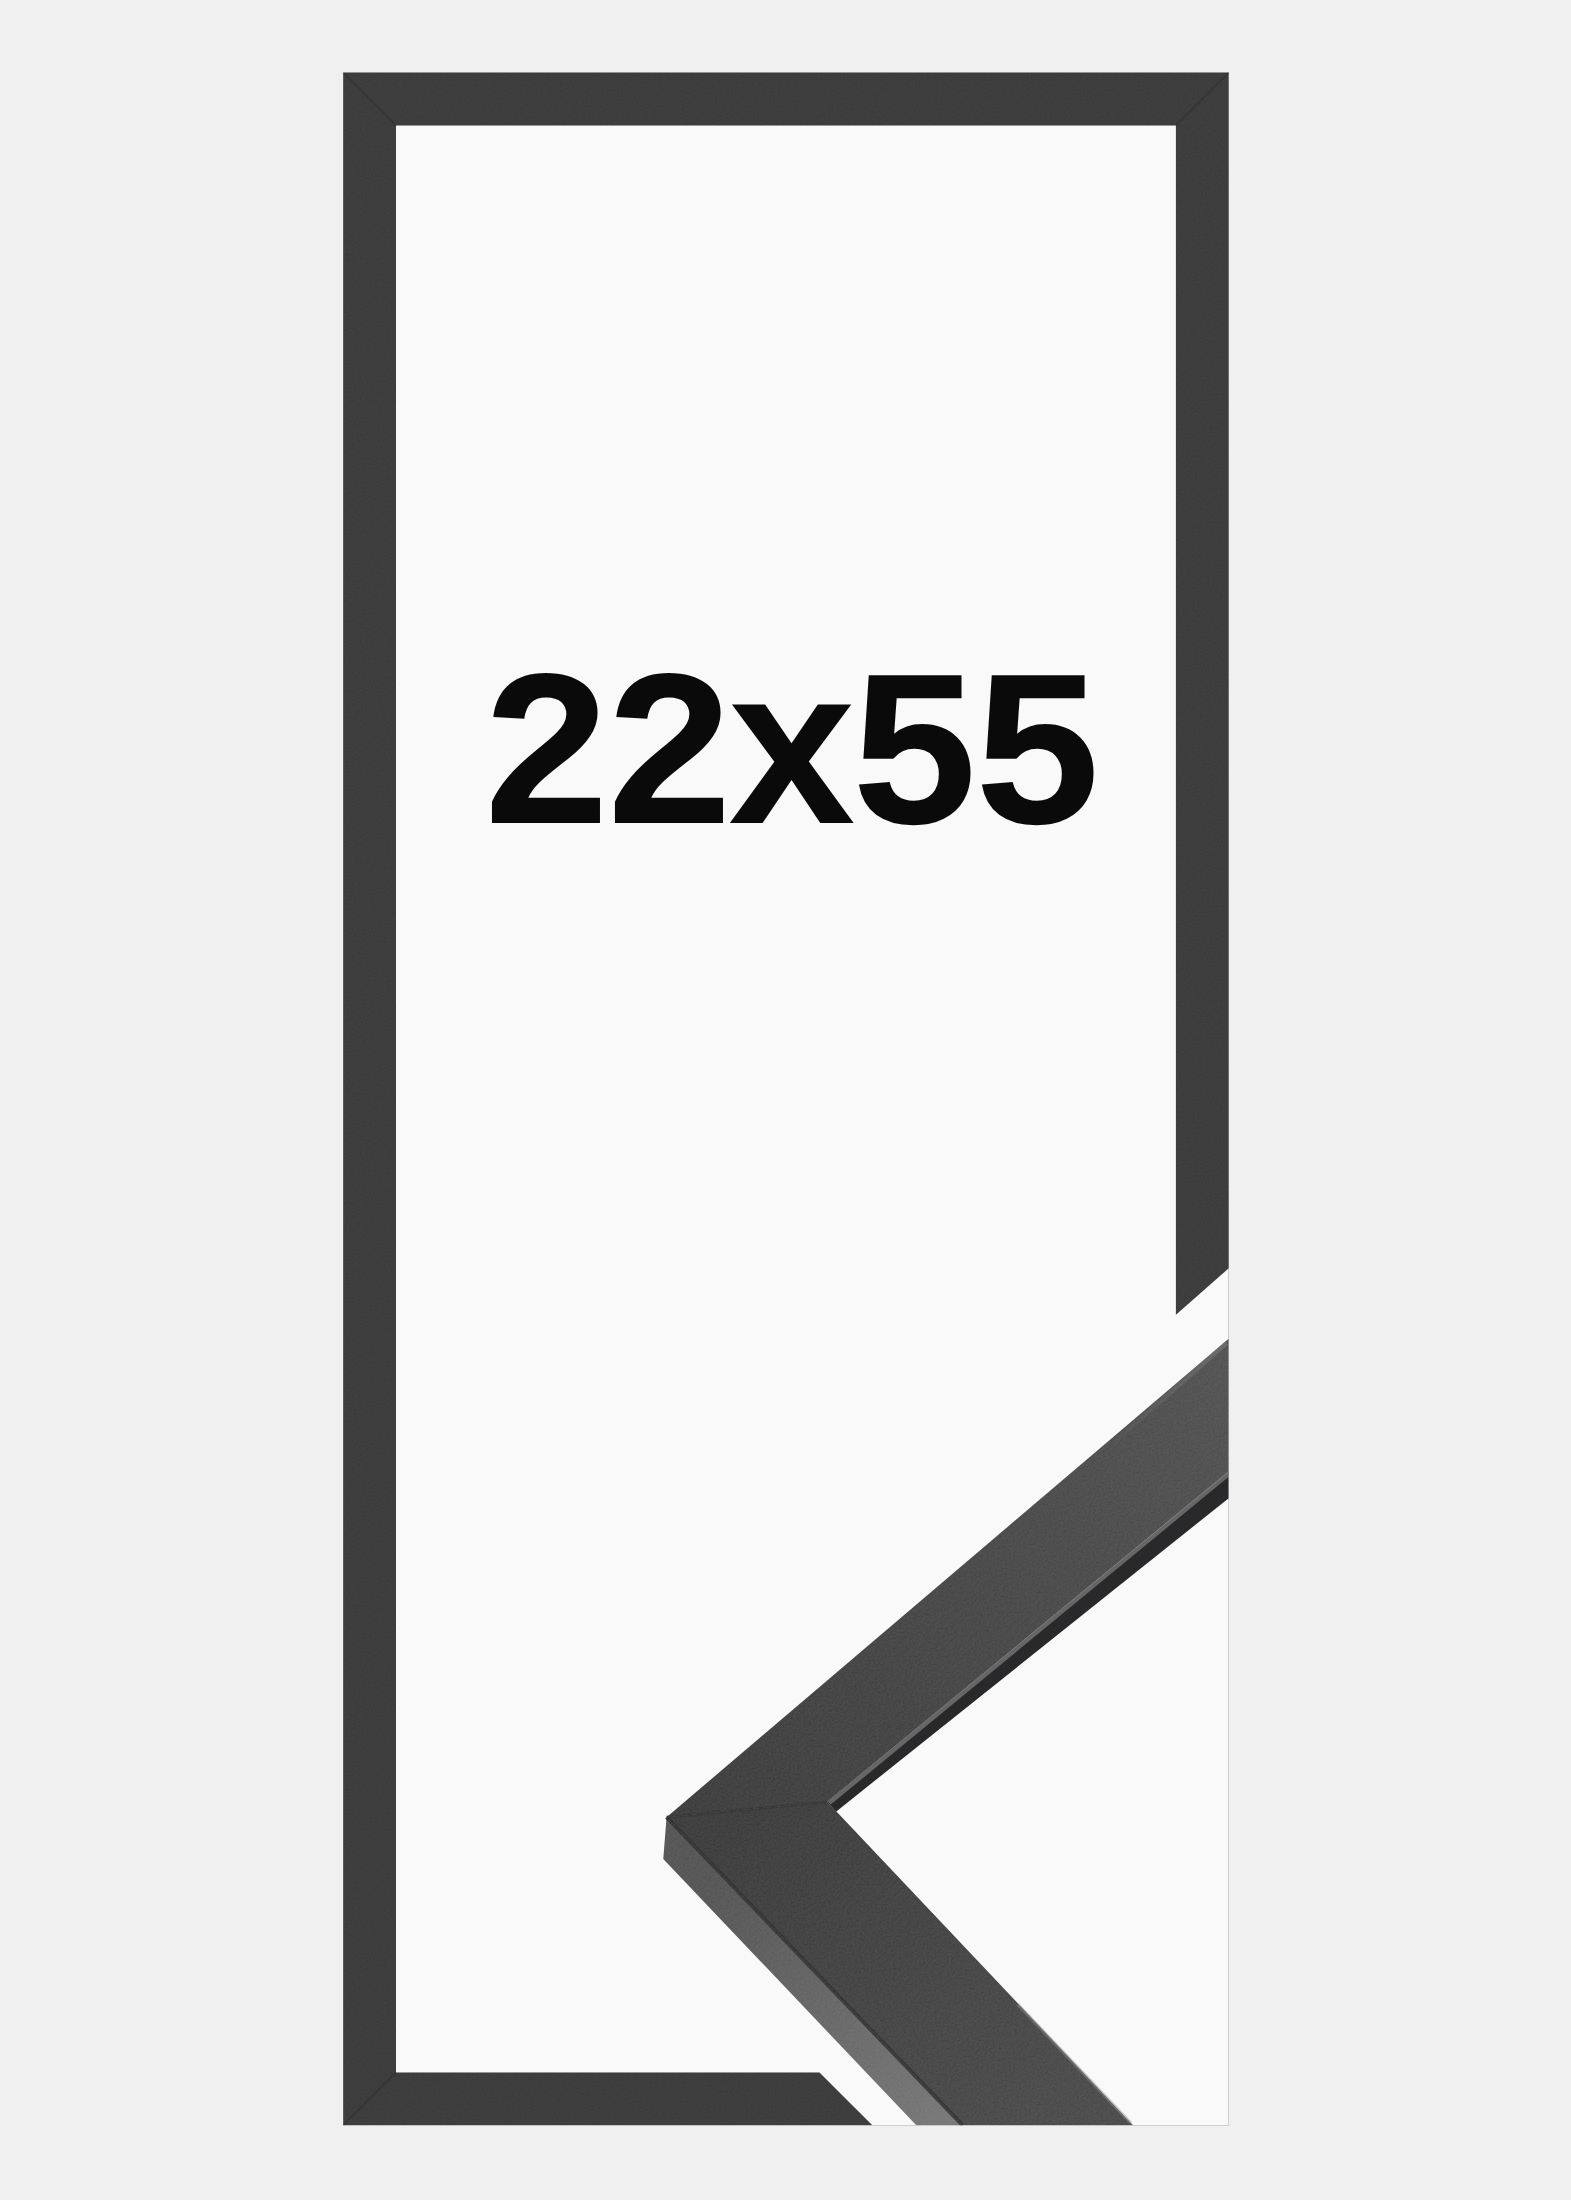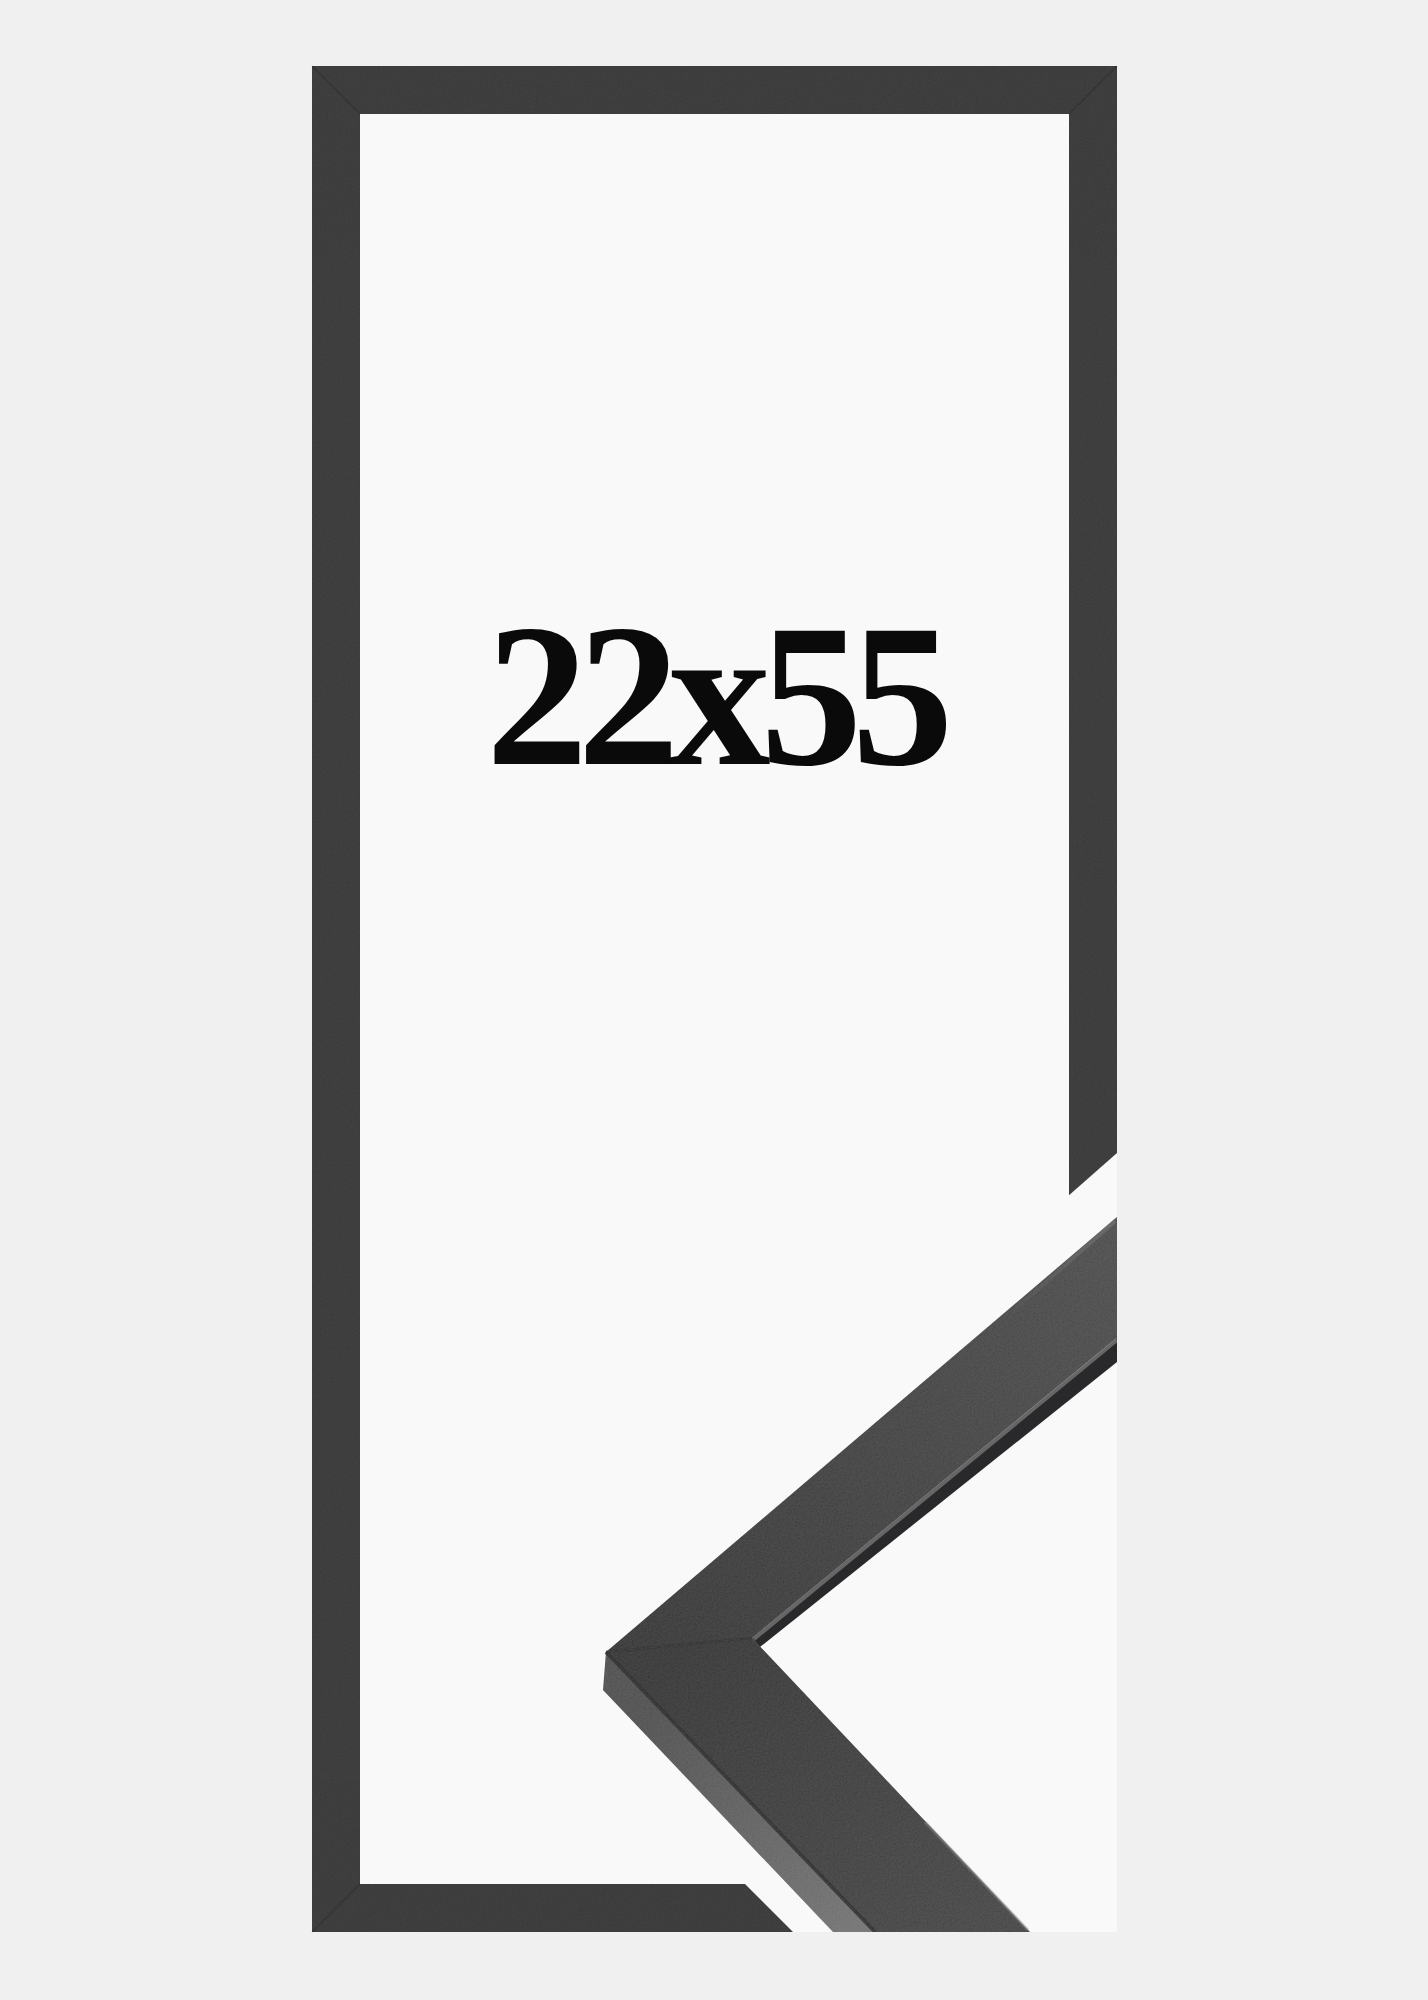--- a/index.html
+++ b/index.html
@@ -14,21 +14,21 @@
     --edge-highlight:#8f8f8f;
     --seam:#1d1d1d;
   }
   html,body{margin:0;padding:0;}
   body{background:var(--background);}
   .stage{
     position:relative;
     width:1428px;height:2000px;
     background:var(--background);
     overflow:hidden;
-    font-family:Liberation Serif, serif;
+    font-family:Liberation Mono, monospace;
   }
   .frame-svg{position:absolute;left:0;top:0;display:block;}
   .size-label{
     position:absolute;
     left:312px;top:593px;width:805px;
     text-align:center;
     font-size:204px;
     line-height:1;
     font-weight:700;
     letter-spacing:-0.052em;

